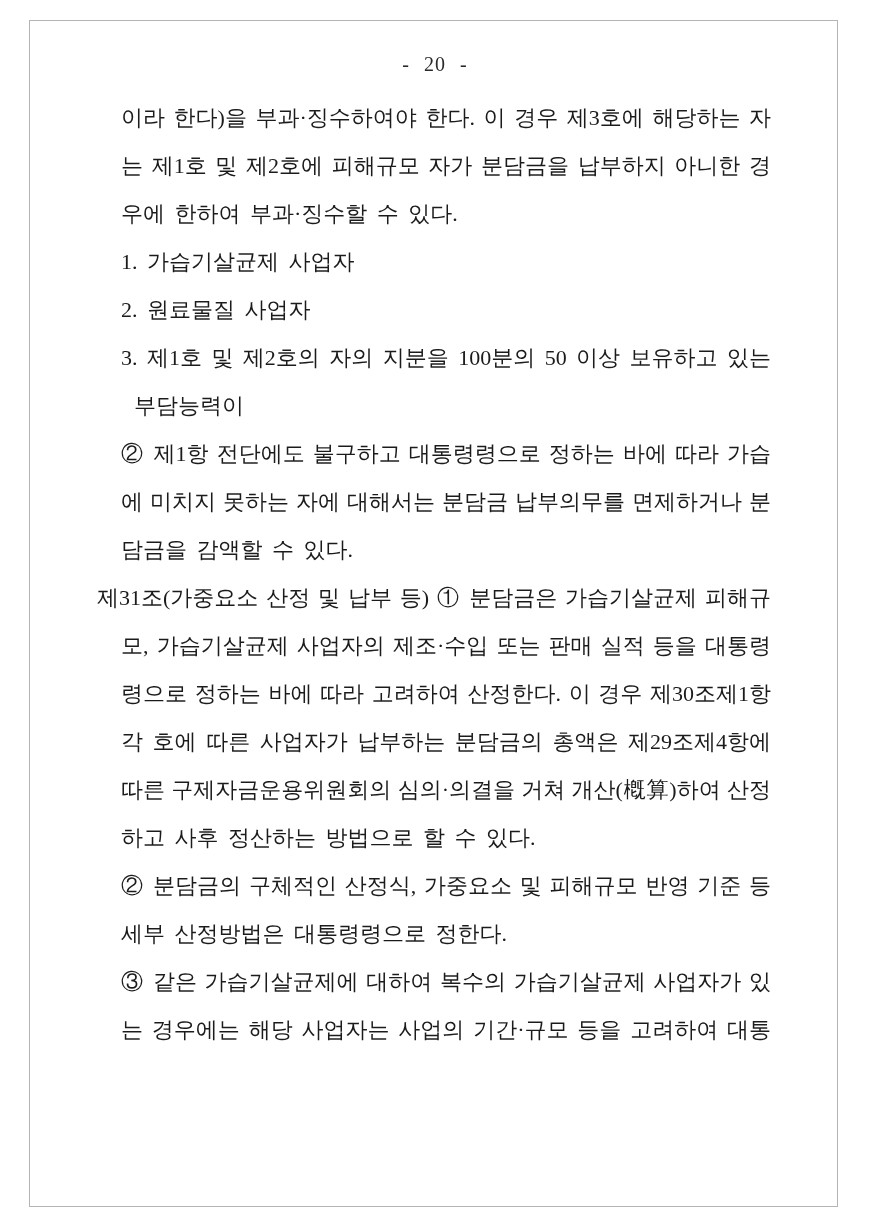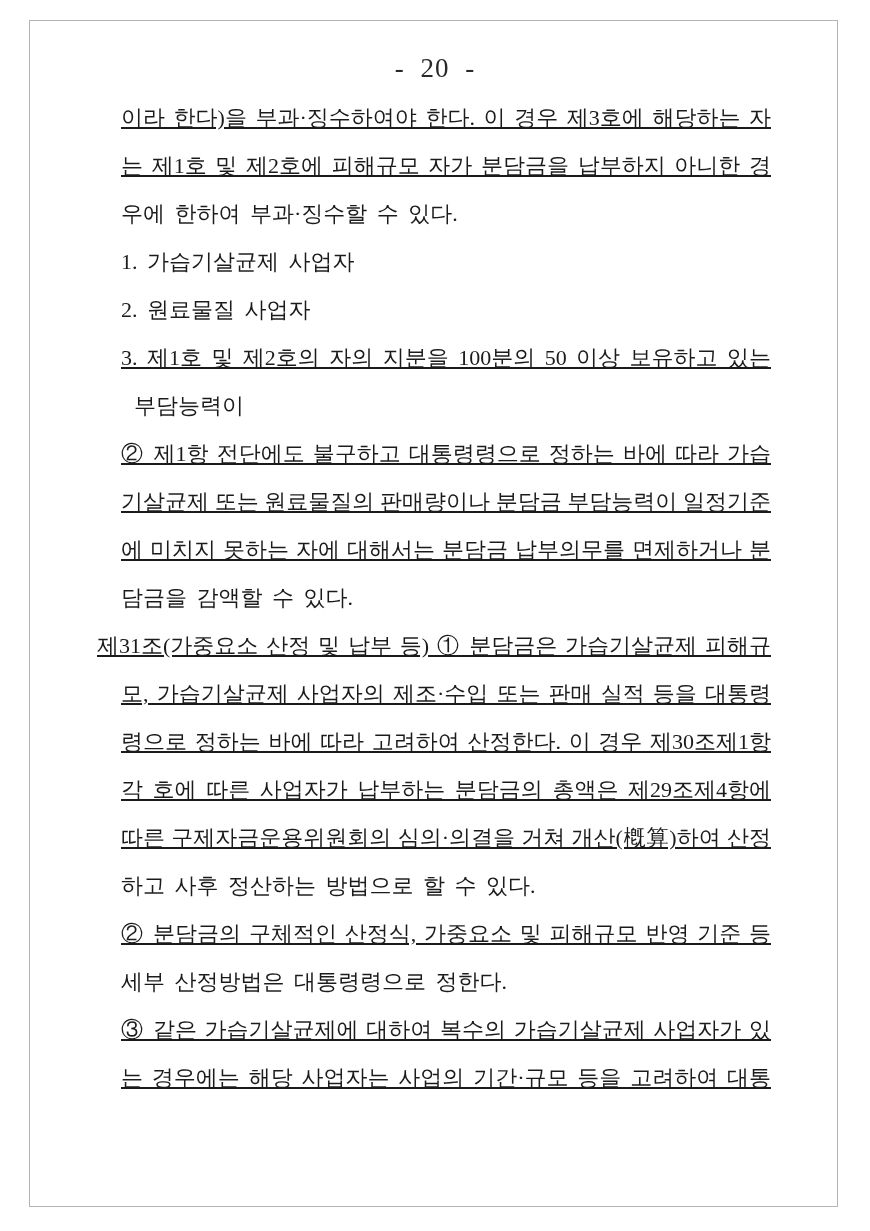--- a/index.html
+++ b/index.html
@@ -24,21 +24,21 @@
     border: 1px solid #b4b4b4;
     background: #ffffff;
     box-sizing: border-box;
   }
   .page-number {
     position: absolute;
     top: 53px;
     left: 0;
     width: 100%;
     text-align: center;
-    font-size: 27px;
+    font-size: 20px;
     letter-spacing: 1px;
     word-spacing: 8px;
     color: #2a2a2a;
   }
   .doc-body {
     position: absolute;
     left: 121px;
     top: 94px;
     width: 650px;
     font-size: 22px;
@@ -46,21 +46,20 @@
   .line {
     height: 48px;
     line-height: 48px;
     word-spacing: 4px;
     white-space: normal;
   }
   .line.j {
     text-align: justify;
     text-align-last: justify;
     word-spacing: normal;
-    text-decoration: underline;
   }
   .line.outdent {
     text-indent: -24px;
   }
   .line.hang {
     padding-left: 13px;
   }
 </style>
 </head>
 <body>
@@ -71,21 +70,20 @@
 
 <div class="doc-body">
   <div class="line j">이라 한다)을 부과·징수하여야 한다. 이 경우 제3호에 해당하는 자</div>
   <div class="line j">는 제1호 및 제2호에 피해규모 자가 분담금을 납부하지 아니한 경</div>
   <div class="line">우에 한하여 부과·징수할 수 있다.</div>
   <div class="line">1. 가습기살균제 사업자</div>
   <div class="line">2. 원료물질 사업자</div>
   <div class="line j">3. 제1호 및 제2호의 자의 지분을 100분의 50 이상 보유하고 있는</div>
   <div class="line hang">부담능력이</div>
   <div class="line j">② 제1항 전단에도 불구하고 대통령령으로 정하는 바에 따라 가습</div>
-  <div class="line j">기살균제 또는 원료물질의 판매량이나 분담금 부담능력이 일정기준</div>
   <div class="line j">에 미치지 못하는 자에 대해서는 분담금 납부의무를 면제하거나 분</div>
   <div class="line">담금을 감액할 수 있다.</div>
   <div class="line j outdent">제31조(가중요소 산정 및 납부 등) ① 분담금은 가습기살균제 피해규</div>
   <div class="line j">모, 가습기살균제 사업자의 제조·수입 또는 판매 실적 등을 대통령</div>
   <div class="line j">령으로 정하는 바에 따라 고려하여 산정한다. 이 경우 제30조제1항</div>
   <div class="line j">각 호에 따른 사업자가 납부하는 분담금의 총액은 제29조제4항에</div>
   <div class="line j">따른 구제자금운용위원회의 심의·의결을 거쳐 개산(槪算)하여 산정</div>
   <div class="line">하고 사후 정산하는 방법으로 할 수 있다.</div>
   <div class="line j">② 분담금의 구체적인 산정식, 가중요소 및 피해규모 반영 기준 등</div>
   <div class="line">세부 산정방법은 대통령령으로 정한다.</div>

